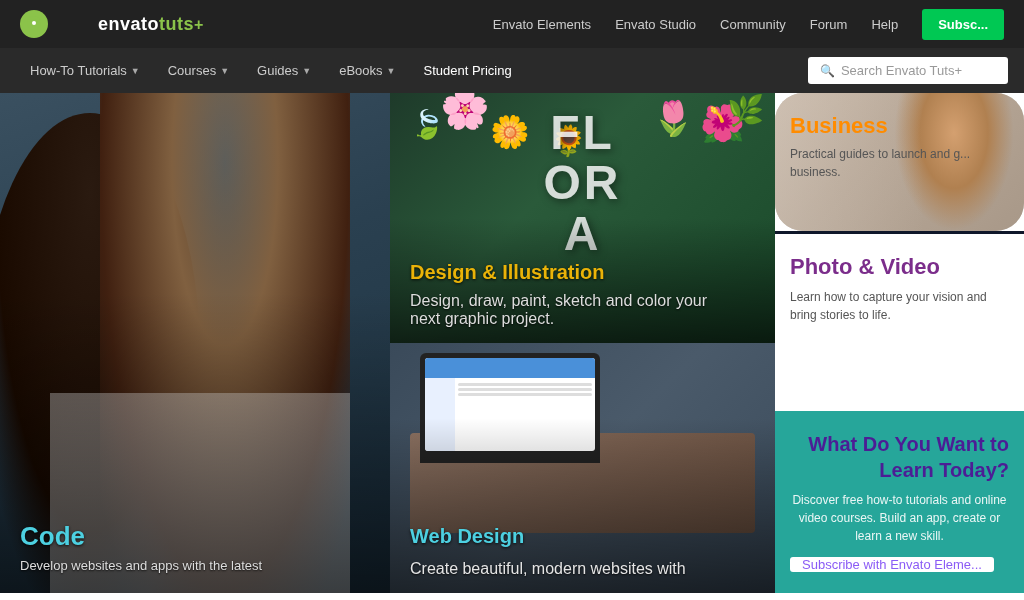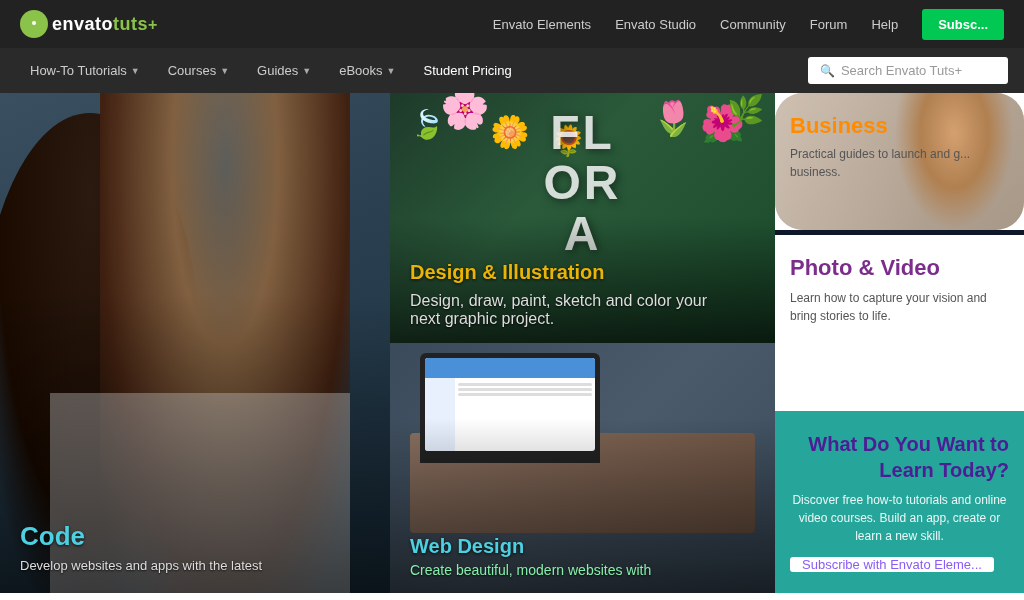--- a/index.html
+++ b/index.html
@@ -20,21 +20,21 @@
       gap: 4px;
     }
     #logo-icon {
       width: 28px; height: 28px;
       background: #8bc34a;
       border-radius: 50%;
       display: flex; align-items: center; justify-content: center;
       font-size: 10px; color: #fff; font-weight: bold;
     }
     #logo-text {
-      font-size: 18px; font-weight: bold; color: #fff; letter-spacing: 0.5px;
+      font-size: 18px; font-weight: bold; color: #fff; letter-spacing: 0.5px; margin-left: 46px;
     }
     #top-nav {
       display: flex; align-items: center; gap: 24px;
     }
     .top-nav-link {
       color: #ccc; font-size: 13px; text-decoration: none; cursor: pointer;
     }
     #subscribe-btn {
       background: #00c853;
       color: #fff;
@@ -190,21 +190,21 @@
     #webdesign-panel .panel-text {
       position: absolute;
       bottom: 15px; left: 20px;
       color: #fff;
     }
     #webdesign-panel .category-title {
       font-size: 20px; font-weight: bold; color: #4dd0e1;
       text-shadow: 0 1px 3px rgba(0,0,0,0.8);
     }
     #webdesign-panel .category-desc {
-      font-size: 14px; color: #86efac; margin-top: 4px;
+      font-size: 16px; color: #e5e5e5; margin-top: 12px;
       text-shadow: 0 1px 2px rgba(0,0,0,0.8);
       max-width: 320px;
     }
     
 
     
     #right-col {
       grid-column: 3;
       grid-row: 1 / 3;
       display: flex;
@@ -214,21 +214,21 @@
       flex: 1;
       position: relative;
       overflow: hidden;
       background: #d4cfc8;
       border-radius: 28px;
     }
     #photovideo-section {
       flex: 1;
       background: #fff;
       padding: 20px 15px;
-      border-top: 5px solid #0f172a;
+      border-top: 3px solid #0f172a;
     }
     #cta-section {
       background: #26a69a;
       padding: 20px 15px;
       flex: 1;
     }
 
     .section-title-orange { color: #ff8c00; font-size: 22px; font-weight: bold; margin-bottom: 6px; }
     .section-title-purple { color: #7b2d8b; font-size: 22px; font-weight: bold; margin-bottom: 8px; }
     .section-title-white { color: #4c1d95; font-size: 20px; font-weight: bold; margin-bottom: 8px; line-height: 1.3; text-align: right; }

